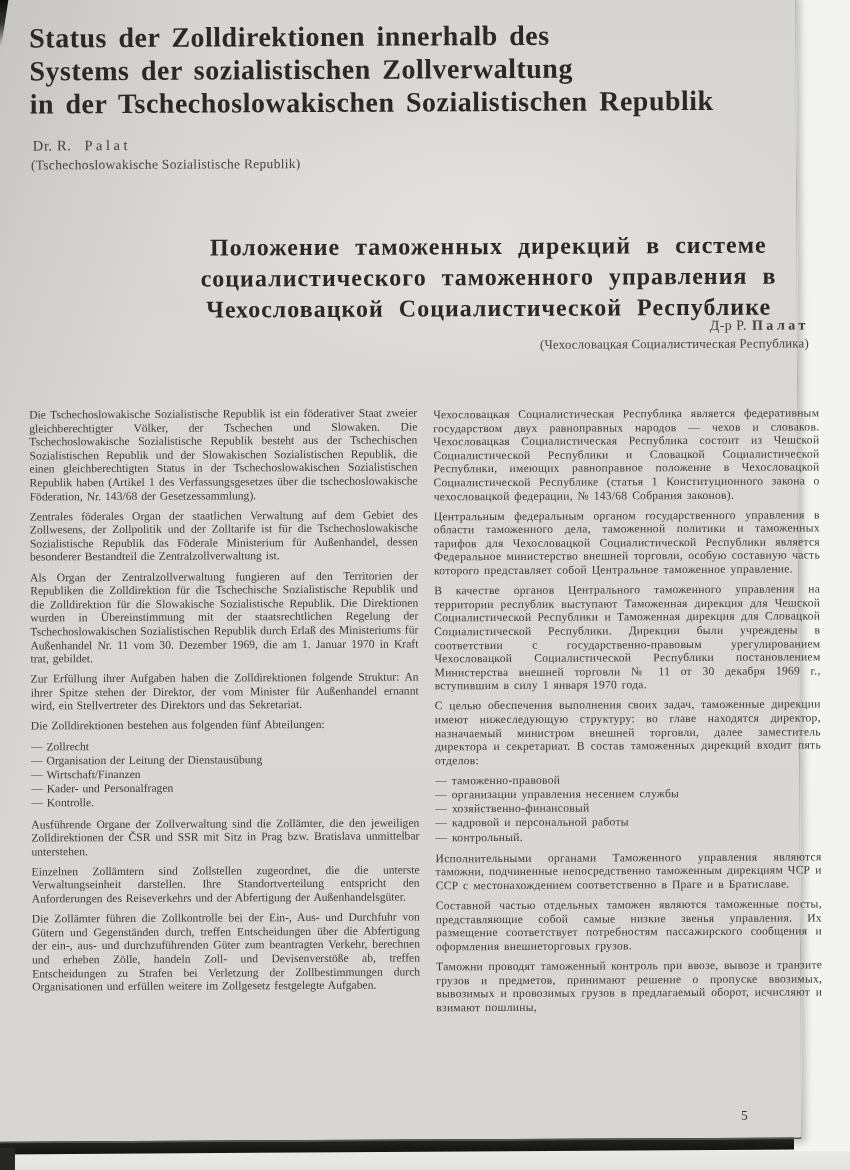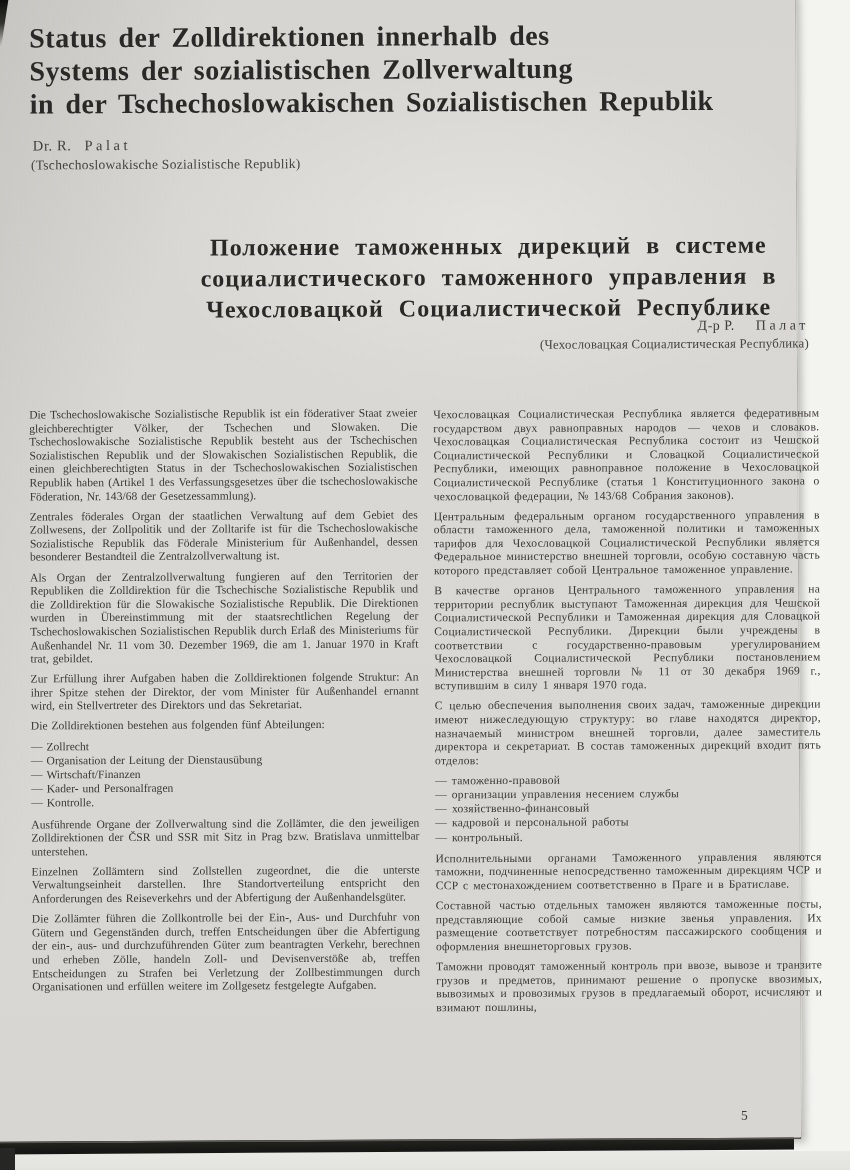--- a/index.html
+++ b/index.html
@@ -79,21 +79,21 @@
     text-align: center;
     font-weight: 700; font-size: 24px; line-height: 31px;
     letter-spacing: 1px; word-spacing: 8px;
     color: #2b2927;
   }
   .byline-ru-wrap {
     position: absolute; left: 420px; top: 330px; width: 400px;
     text-align: right;
   }
   .byline-ru { font-size: 14px; color: #403e3b; letter-spacing: 0.5px; }
-  .byline-ru .surname { letter-spacing: 3.5px; margin-left: 21px; }
+  .byline-ru .surname { letter-spacing: 3.5px; margin-left: 5px; font-weight: bold; }
   .affil-ru { font-size: 12.8px; color: #45433f; margin-top: 3px; letter-spacing: 0.2px; }
 
   
   .col {
     position: absolute; top: 417px;
     font-size: 11.6px; line-height: 13.6px;
     text-align: justify;
     color: #3b3937;
   }
   .col-de { left: 40px;  width: 388px; word-spacing: 1px; }

